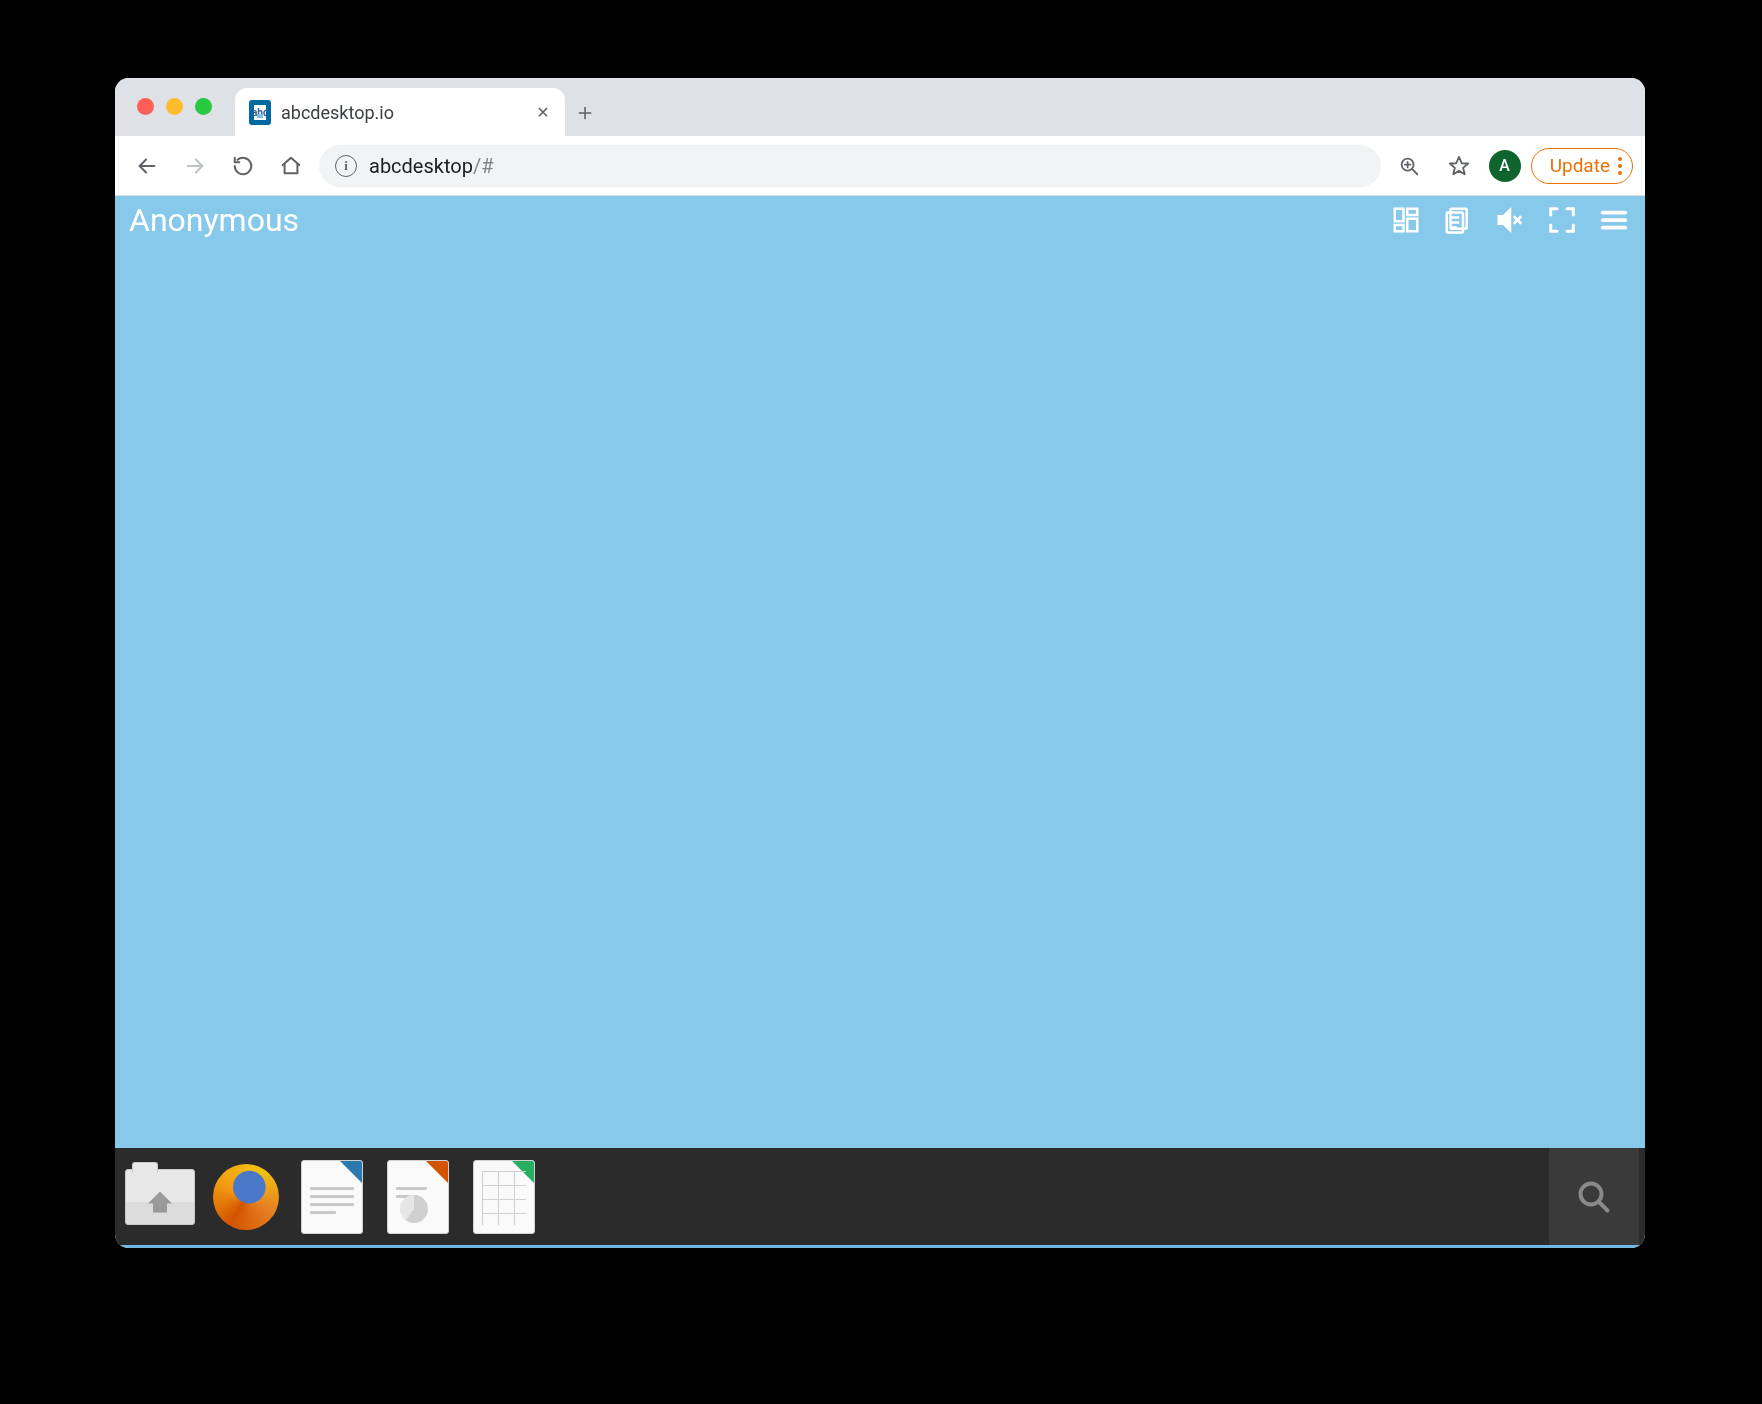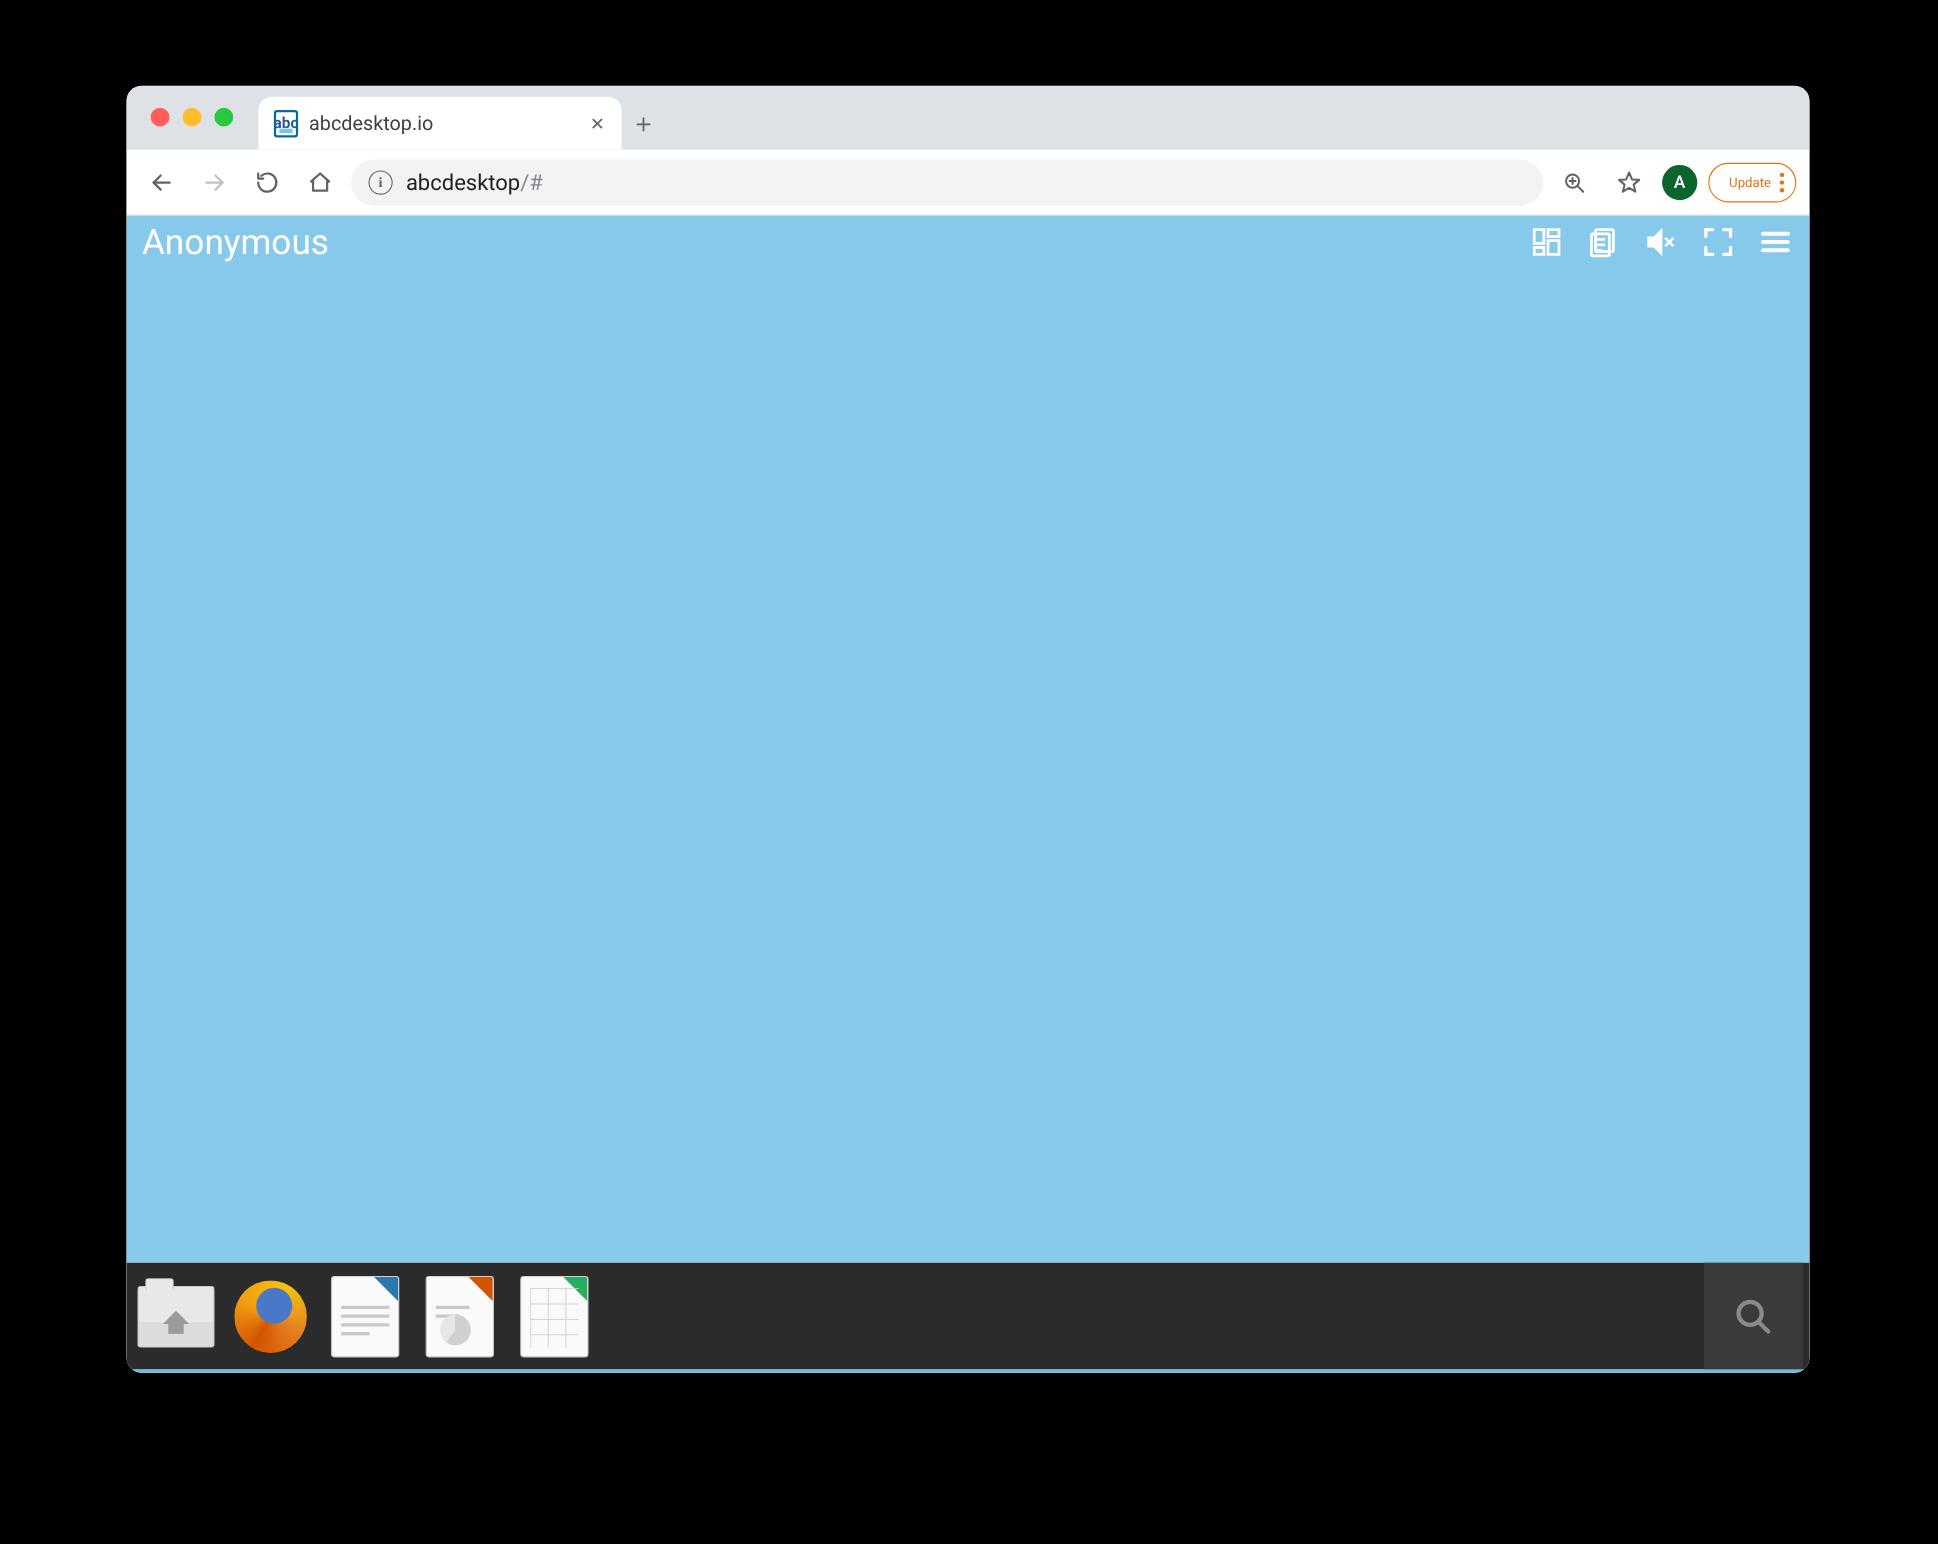--- a/index.html
+++ b/index.html
@@ -47,25 +47,25 @@
     display: flex;
     align-items: center;
     padding: 0 14px;
     gap: 10px;
     font-size: 18px;
     color: #3c4043;
     position: relative;
   }
   .tab .favicon {
     width: 22px; height: 25px;
-    border: 2px solid #0369a1;
+    border: 5px solid #0369a1;
     border-radius: 3px;
     background: #fff;
     display:flex;align-items:center;justify-content:center;
-    font-size:14px;color:#2a5a9a;font-weight:bold;
+    font-size:10px;color:#2a5a9a;font-weight:bold;
     position: relative;
   }
   .tab .favicon::after{
     content:"";position:absolute;left:3px;right:3px;bottom:2px;height:4px;background:#7ac4e8;
   }
   .tab .title { flex:1; white-space:nowrap; overflow:hidden; text-overflow:ellipsis; }
   .tab .close { width:16px;height:16px;display:flex;align-items:center;justify-content:center;color:#5f6368;cursor:pointer;font-size:16px; }
   .newtab {
     width:40px;height:48px;display:flex;align-items:center;justify-content:center;
     color:#5f6368;font-size:24px;cursor:pointer;
@@ -119,21 +119,21 @@
   }
   .update-btn {
     height:36px;
     border:1px solid #e8710a;
     border-radius:18px;
     color:#e8710a;
     background:#fff;
     display:flex;align-items:center;
     padding:0 10px 0 18px;
     gap:8px;
-    font-size:12px;
+    font-size:19px;
     cursor:pointer;
   }
   .update-btn .dots { display:flex;flex-direction:column;gap:3px; }
   .update-btn .dots span{width:4px;height:4px;border-radius:50%;background:#e8710a;}
 
   
   .viewport { position:absolute; left:0; right:0; top:118px; bottom:0; }
   .desktop {
     position:absolute; left:0; right:0; top:0; bottom:100px;
     background:#87c9eb;

